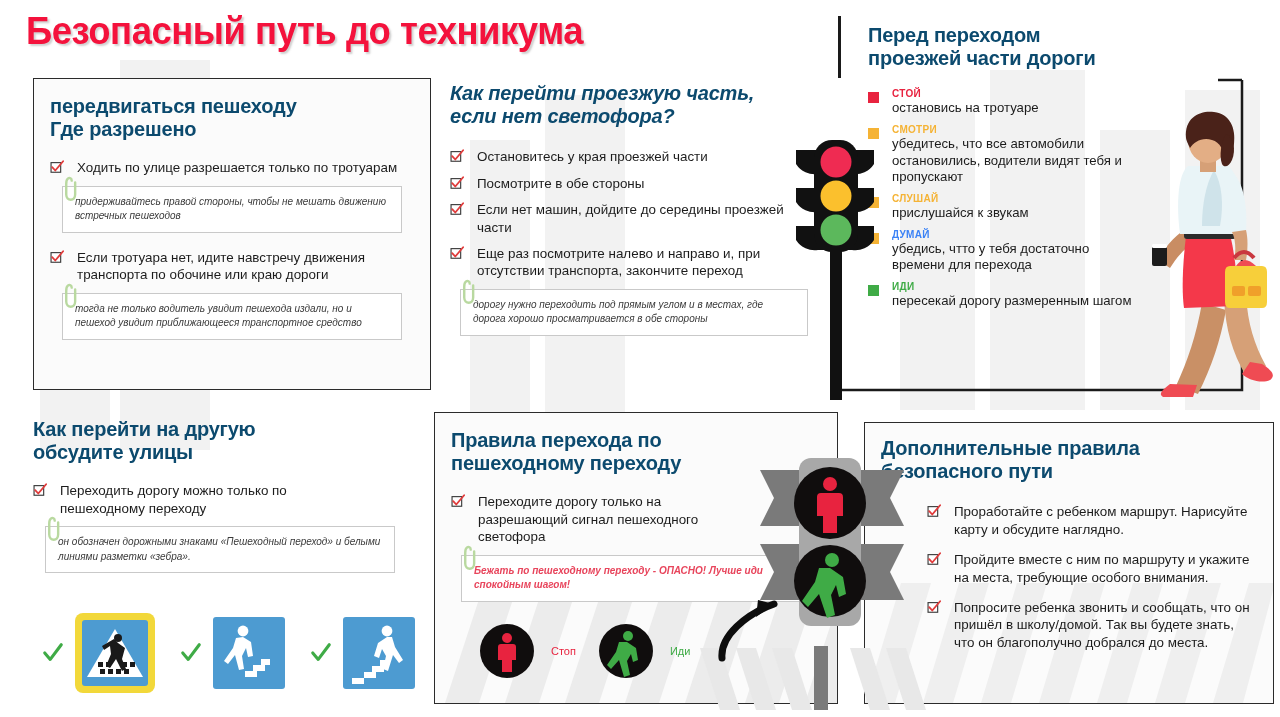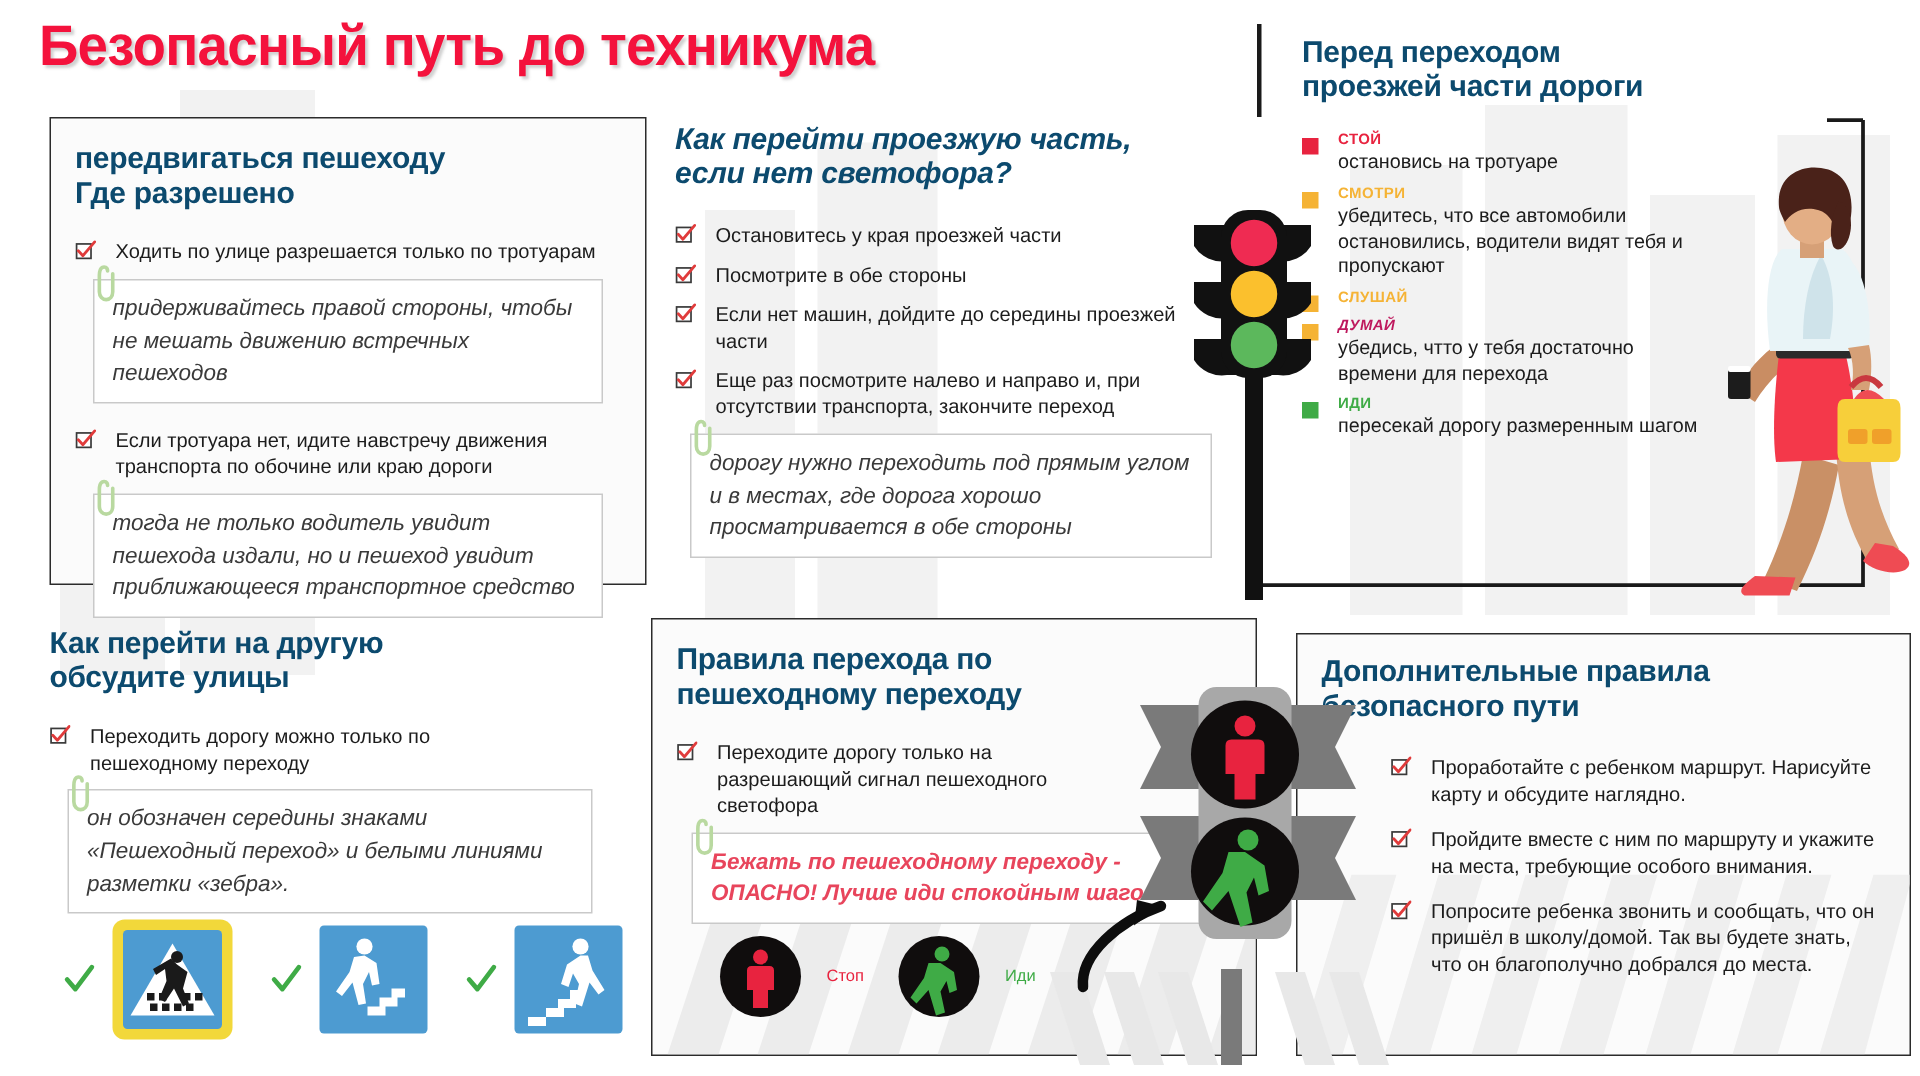--- a/index.html
+++ b/index.html
@@ -55,21 +55,21 @@
     position:absolute; left:0; top:1px;
     width:14px; height:14px;
   }
 
   
   .note {
     position:relative;
     border:1px solid #c9c9c9;
     background:#fff;
     padding:8px 10px 8px 12px;
-    font-size:15px; font-style:italic; line-height:1.45;
+    font-size:10px; font-style:italic; line-height:1.45;
     color:#3a3a3a;
   }
   .note.red { color:#e8455c; font-weight:bold; }
   .clip { position:absolute; left:-6px; top:-11px; width:22px; height:26px; }
 
   
   ul.sq { list-style:none; }
   ul.sq li { position:relative; padding-left:24px; margin-bottom:7px; }
   ul.sq .sqbox { position:absolute; left:0; top:4px; width:11px; height:11px; }
   ul.sq .kw { font-size:10px; font-weight:bold; letter-spacing:.3px; display:block; line-height:1.2;}
@@ -217,24 +217,25 @@
       <span class="dsc">остановись на тротуаре</span>
     </li>
     <li>
       <span class="sqbox" style="background:#f5b335;"></span>
       <span class="kw" style="color:#f5b335;">СМОТРИ</span>
       <span class="dsc">убедитесь, что все автомобили остановились, водители видят тебя и пропускают</span>
     </li>
     <li>
       <span class="sqbox" style="background:#f5b335;"></span>
       <span class="kw" style="color:#f5b335;">СЛУШАЙ</span>
+      <span class="dsc">прислушайся к звукам</span>
     </li>
     <li>
       <span class="sqbox" style="background:#f5b335;"></span>
-      <span class="kw" style="color:#be185d;font-style:italic;">ДУМАЙ</span>
+      <span class="kw" style="color:#3b82f6;">ДУМАЙ</span>
       <span class="dsc">убедись, чтто у тебя достаточно времени для перехода</span>
     </li>
     <li>
       <span class="sqbox" style="background:#3fab46;"></span>
       <span class="kw" style="color:#3fab46;">ИДИ</span>
       <span class="dsc">пересекай дорогу размеренным шагом</span>
     </li>
   </ul>
 </div>
 
@@ -296,21 +297,21 @@
         <path d="M2.5 8.2 L6 12 L15 1.4" fill="none" stroke="#e03b3b" stroke-width="2.1" stroke-linecap="round" stroke-linejoin="round"></path>
       </svg>
       <span>Переходить дорогу можно только по пешеходному переходу</span>
     </li>
   </ul>
 
   <div class="note" style="margin:4px 0 0 12px; width:350px;">
     <svg class="clip" viewBox="0 0 22 28">
       <path d="M15 5 C15 2.5 12.8 1.5 11 2.6 C9.2 3.7 9.1 6 9.1 8.3 L9.1 20 C9.1 23.4 11.4 25.6 14 25.6 C16.6 25.6 18.7 23.4 18.7 20 L18.7 7" fill="none" stroke="#b9d9a0" stroke-width="2.6" stroke-linecap="round"></path>
     </svg>
-    <span>он обозначен середины знаками «Пешеходный переход» и белыми линиями разметки «зебра».</span>
+    <span>он обозначен дорожными знаками «Пешеходный переход» и белыми линиями разметки «зебра».</span>
   </div>
 </div>
 
 <div class="sign-row" style="left:42px; top:612px;">
 
   <svg class="tick" viewBox="0 0 24 24">
     <path d="M3 12 L9 19 L21 3" fill="none" stroke="#3fab46" stroke-width="3.4" stroke-linecap="round" stroke-linejoin="round"></path>
   </svg>
 
   <svg style="width:82px;height:82px;" viewBox="0 0 82 82">

